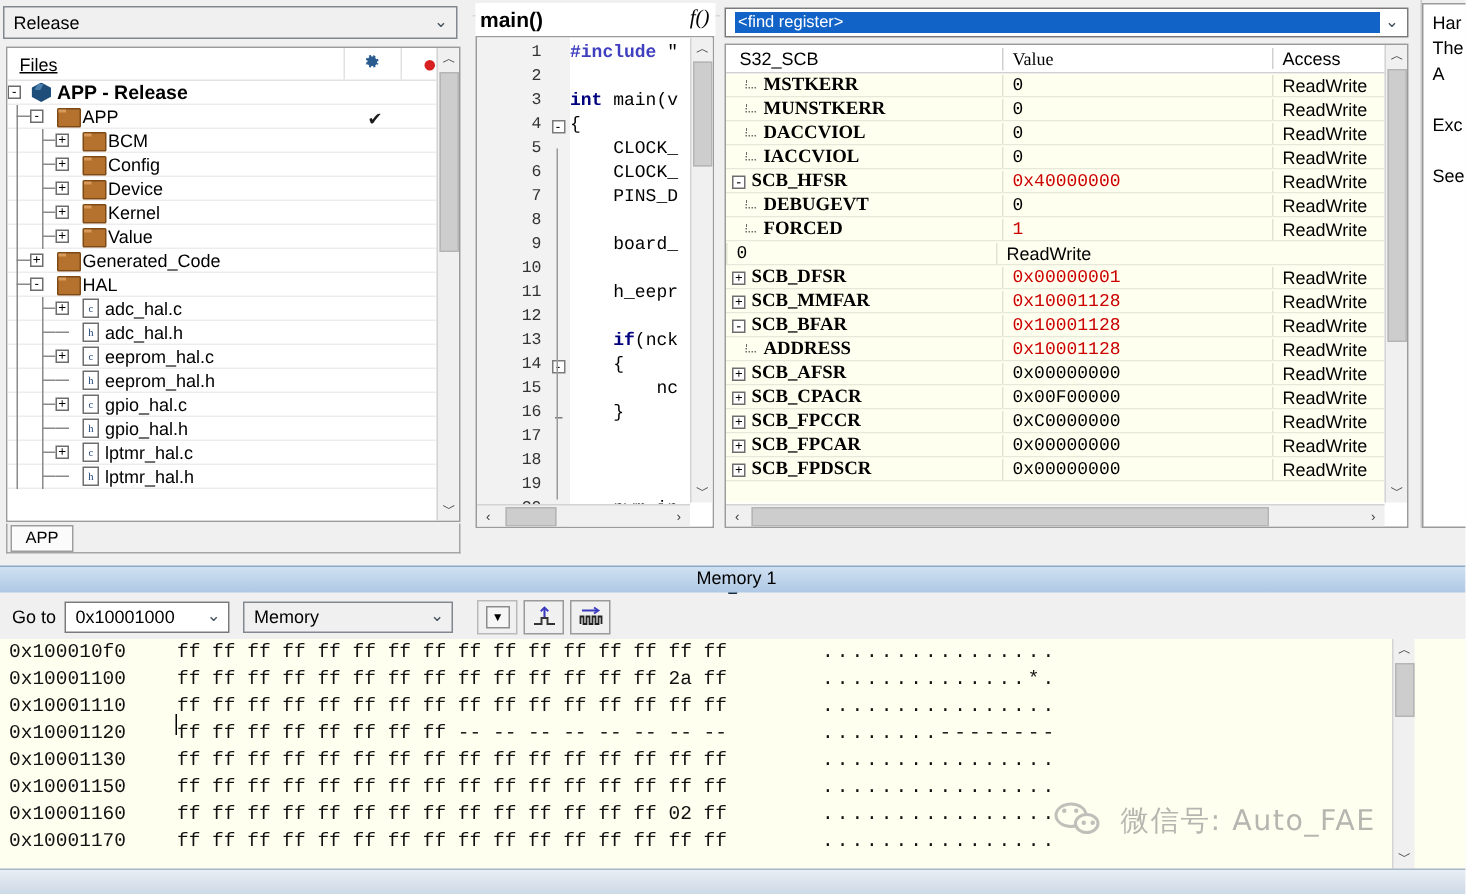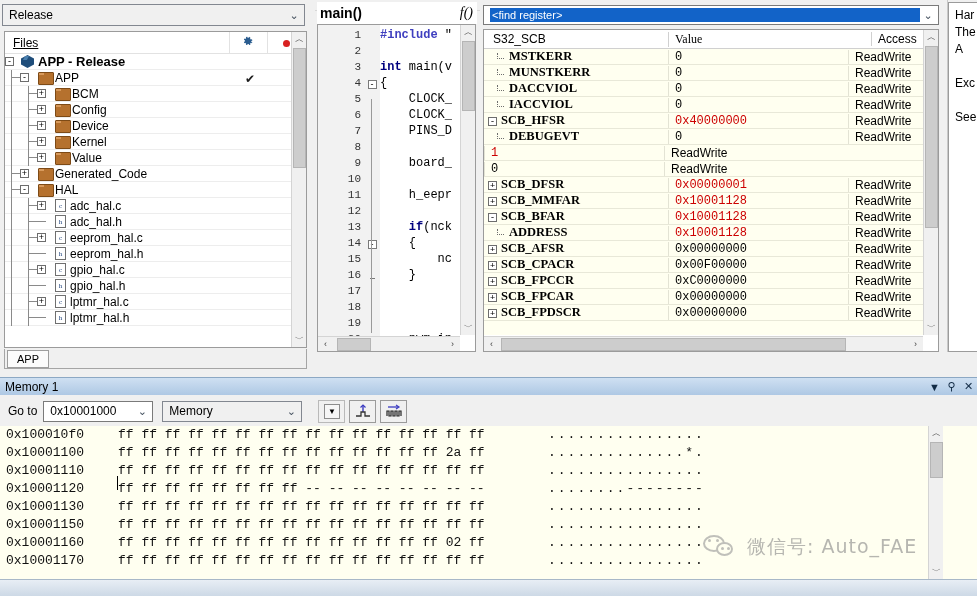--- a/index.html
+++ b/index.html
@@ -188,21 +188,21 @@
   #reg-combo .cb-text {
     background:#1263c8; color:#fff; padding:1px 2px; font-size:11px;
   }
   #reg-panel { left:483px; top:29px; width:456px; height:323px; }
   .reg-head {
     height:19px; display:flex; align-items:center; background:#fff;
     border-bottom:1px solid #d0d0d0; font-size:12px;
   }
   .reg-head .c1 { width:184px; padding-left:9px; }
   .reg-head .c2 { width:180px; padding-left:6px; border-left:1px solid #d0d0d0;font-family:Liberation Serif, serif;}
-  .reg-head .c3 { flex:1; padding-left:6px; border-left:1px solid #d0d0d0;margin-left:23px;}
+  .reg-head .c3 { flex:1; padding-left:6px; border-left:1px solid #d0d0d0;}
   .reg-rows { position:absolute; left:0; top:19px; right:15px; bottom:16px; overflow:hidden; }
   .reg-row {
     height:16px; display:flex; align-items:center;
     background:#fffff0; border-bottom:1px solid #e8e8d8; font-size:12px;
   }
   .reg-row .rname {
     width:184px; padding-left:4px; white-space:nowrap;
     font-family:"Liberation Serif", serif; font-weight:bold; font-size:12.5px;
   }
   .reg-row .rval {
@@ -229,21 +229,21 @@
   
   #right-panel { left:948px; top:2px; width:60px; height:350px; border:1px solid #9b9b9b; background:#fff;}
   #right-panel .rp-line { font-size:12px; padding-left:6px; white-space:nowrap; height:17px; line-height:17px;}
   #right-edge { position:absolute; left:940px; top:0px; width:8px; height:352px; background:#f0f0f0; border-right:1px solid #c8c8c8;}
 
   
   #mem-title {
     position:absolute; left:0px; top:377px; width:977px; height:18px;
     background: linear-gradient(#cfe0f2, #aec8e4);
     border-top:1px solid #8ca8c4;
-    display:flex; align-items:center;
+    display:flex; align-items:center;flex-direction:column;
   }
   #mem-title .mt-text { padding-left:5px; font-size:12px; flex:1; }
   #mem-title .mt-btn { width:17px; text-align:center; font-size:11px; color:#122b45; }
 
   #mem-toolbar {
     position:absolute; left:0px; top:396px; width:977px; height:30px;
     background:#f0f0f0; display:flex; align-items:center;
   }
   #mem-toolbar .goto-lbl { padding:0 6px 0 8px; font-size:12px; }
   .tb-btn {
@@ -554,20 +554,21 @@
           <span class="rname"><span class="rexp">-</span><span>SCB_HFSR</span></span>
           <span class="rval red">0x40000000</span>
           <span class="racc">ReadWrite</span>
         </div>
         <div class="reg-row">
           <span class="rname"><span class="rindent"></span><span class="rleaf"></span><span>DEBUGEVT</span></span>
           <span class="rval">0</span>
           <span class="racc">ReadWrite</span>
         </div>
         <div class="reg-row">
+          <span class="rname"><span class="rindent"></span><span class="rleaf"></span><span>FORCED</span></span>
           <span class="rval red">1</span>
           <span class="racc">ReadWrite</span>
         </div>
         <div class="reg-row">
           <span class="rval">0</span>
           <span class="racc">ReadWrite</span>
         </div>
         <div class="reg-row">
           <span class="rname"><span class="rexp">+</span><span>SCB_DFSR</span></span>
           <span class="rval red">0x00000001</span>

